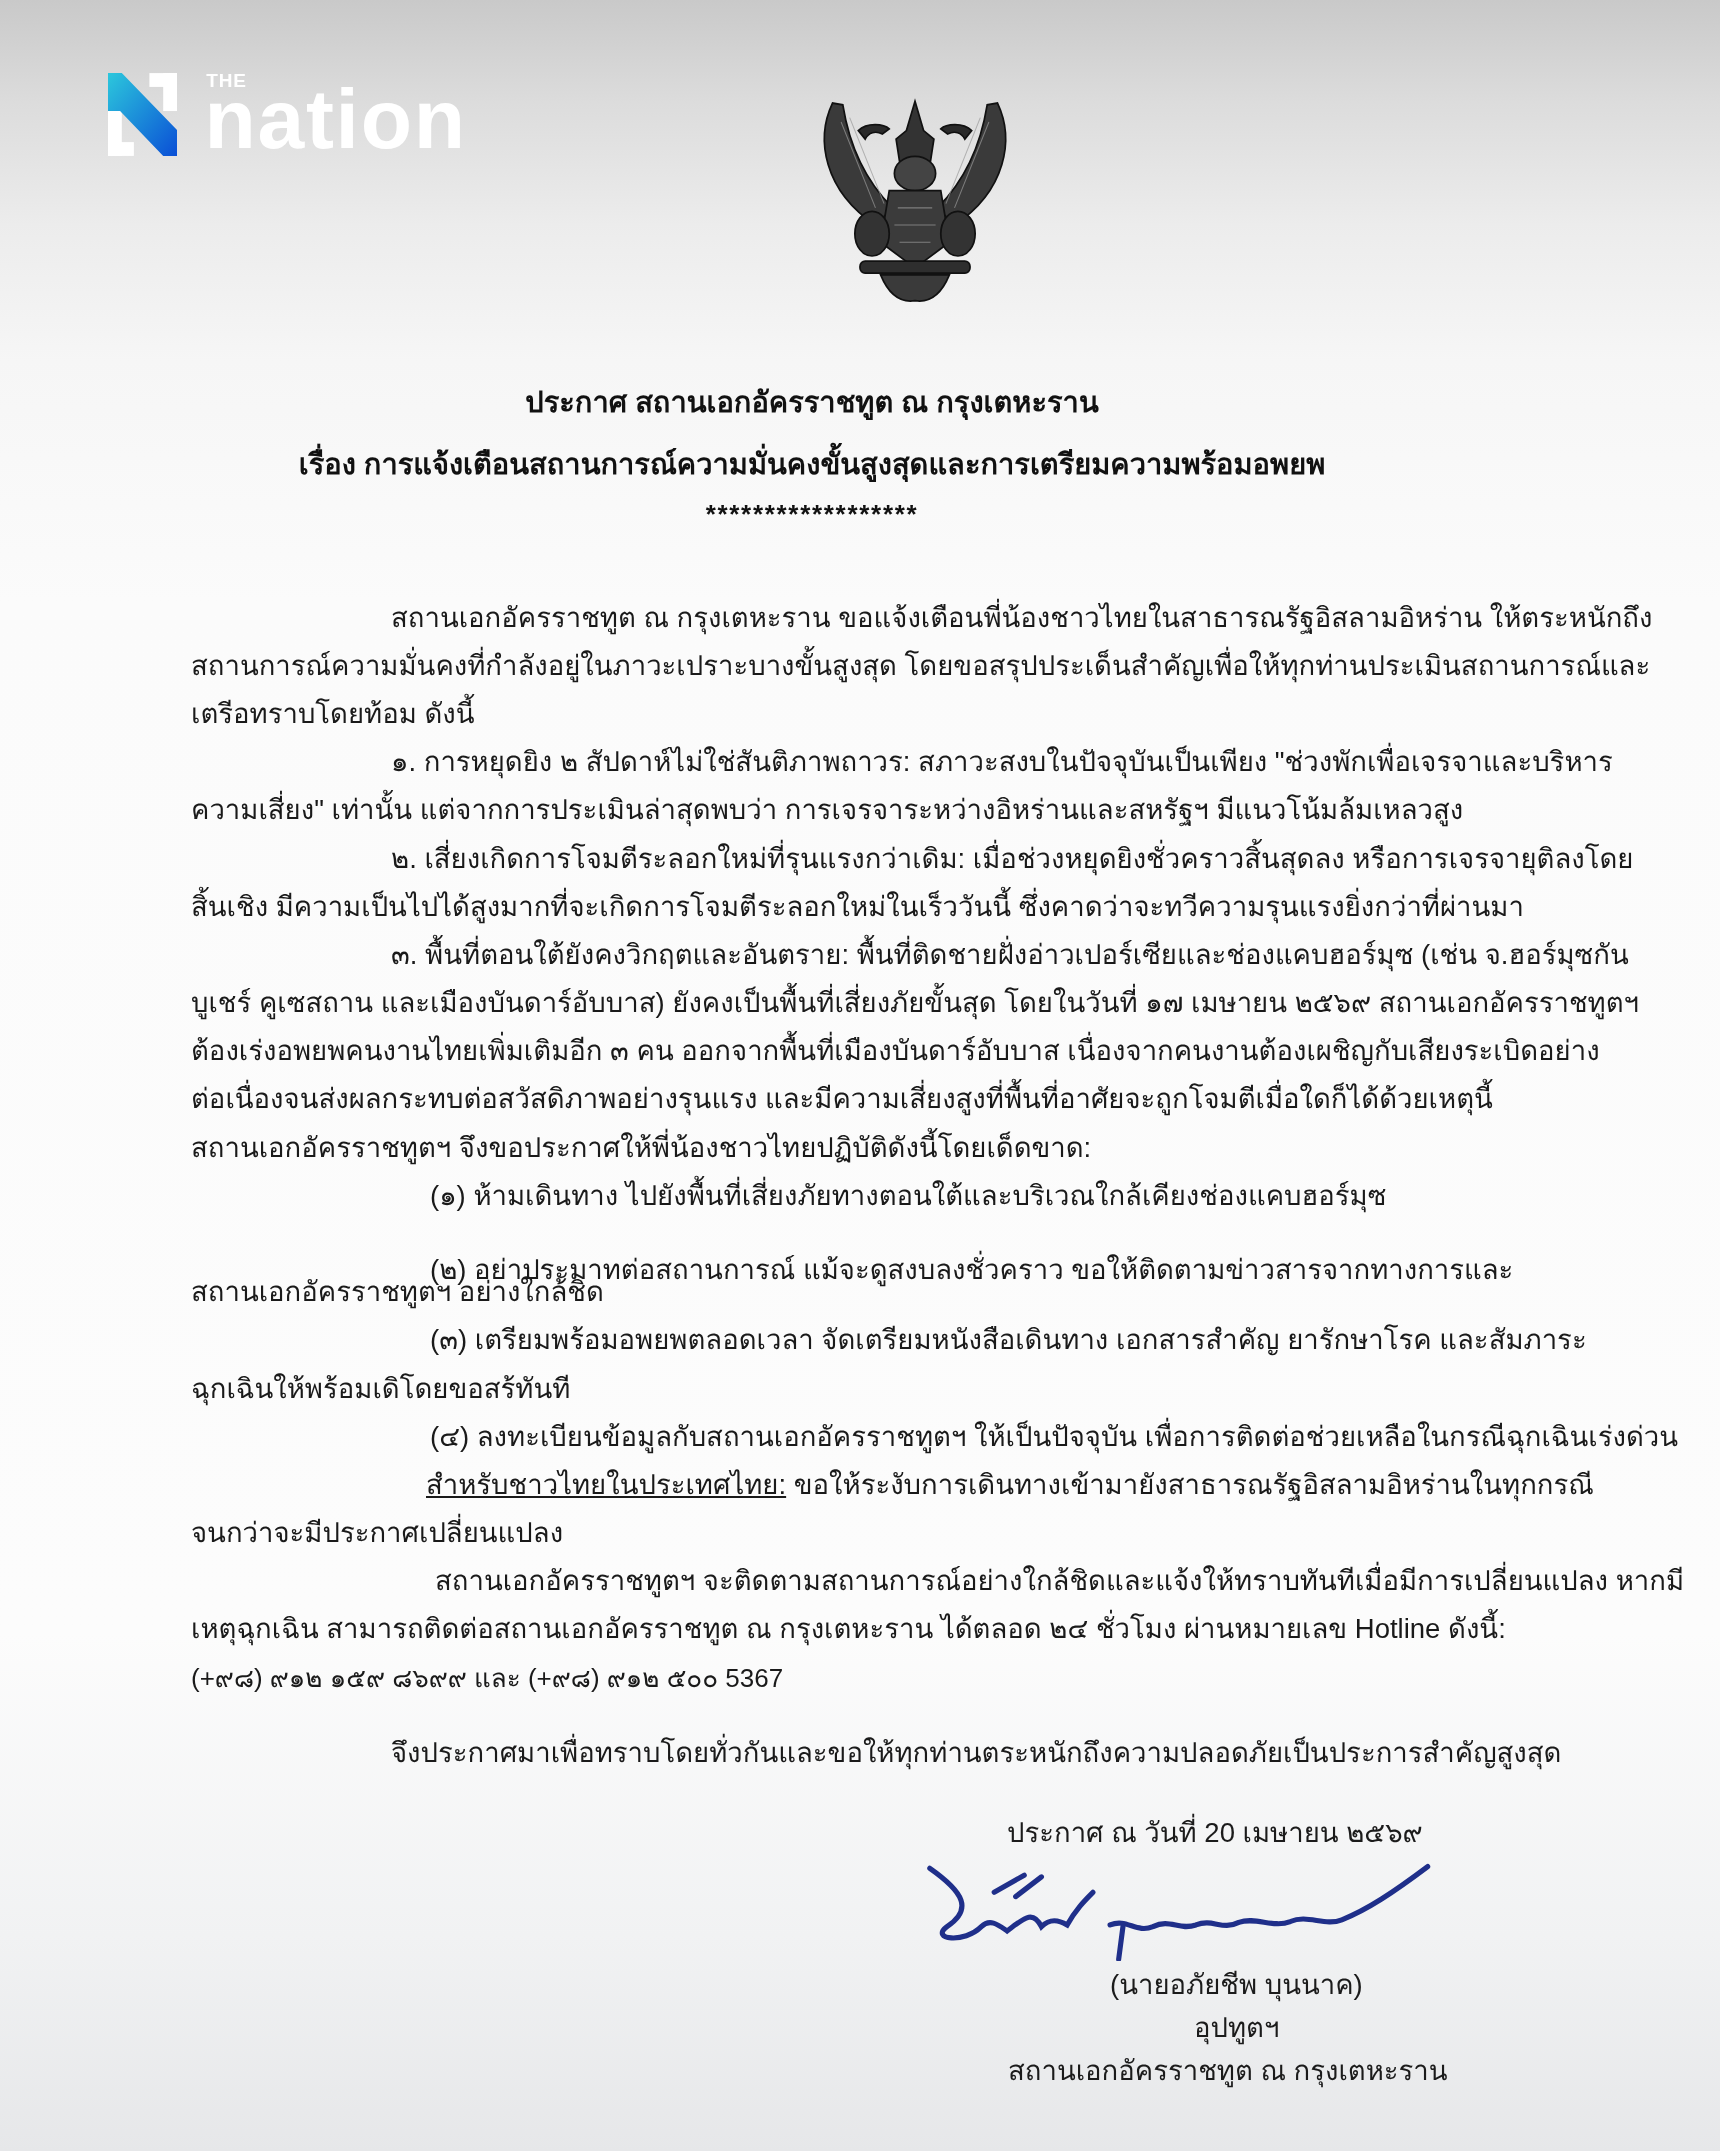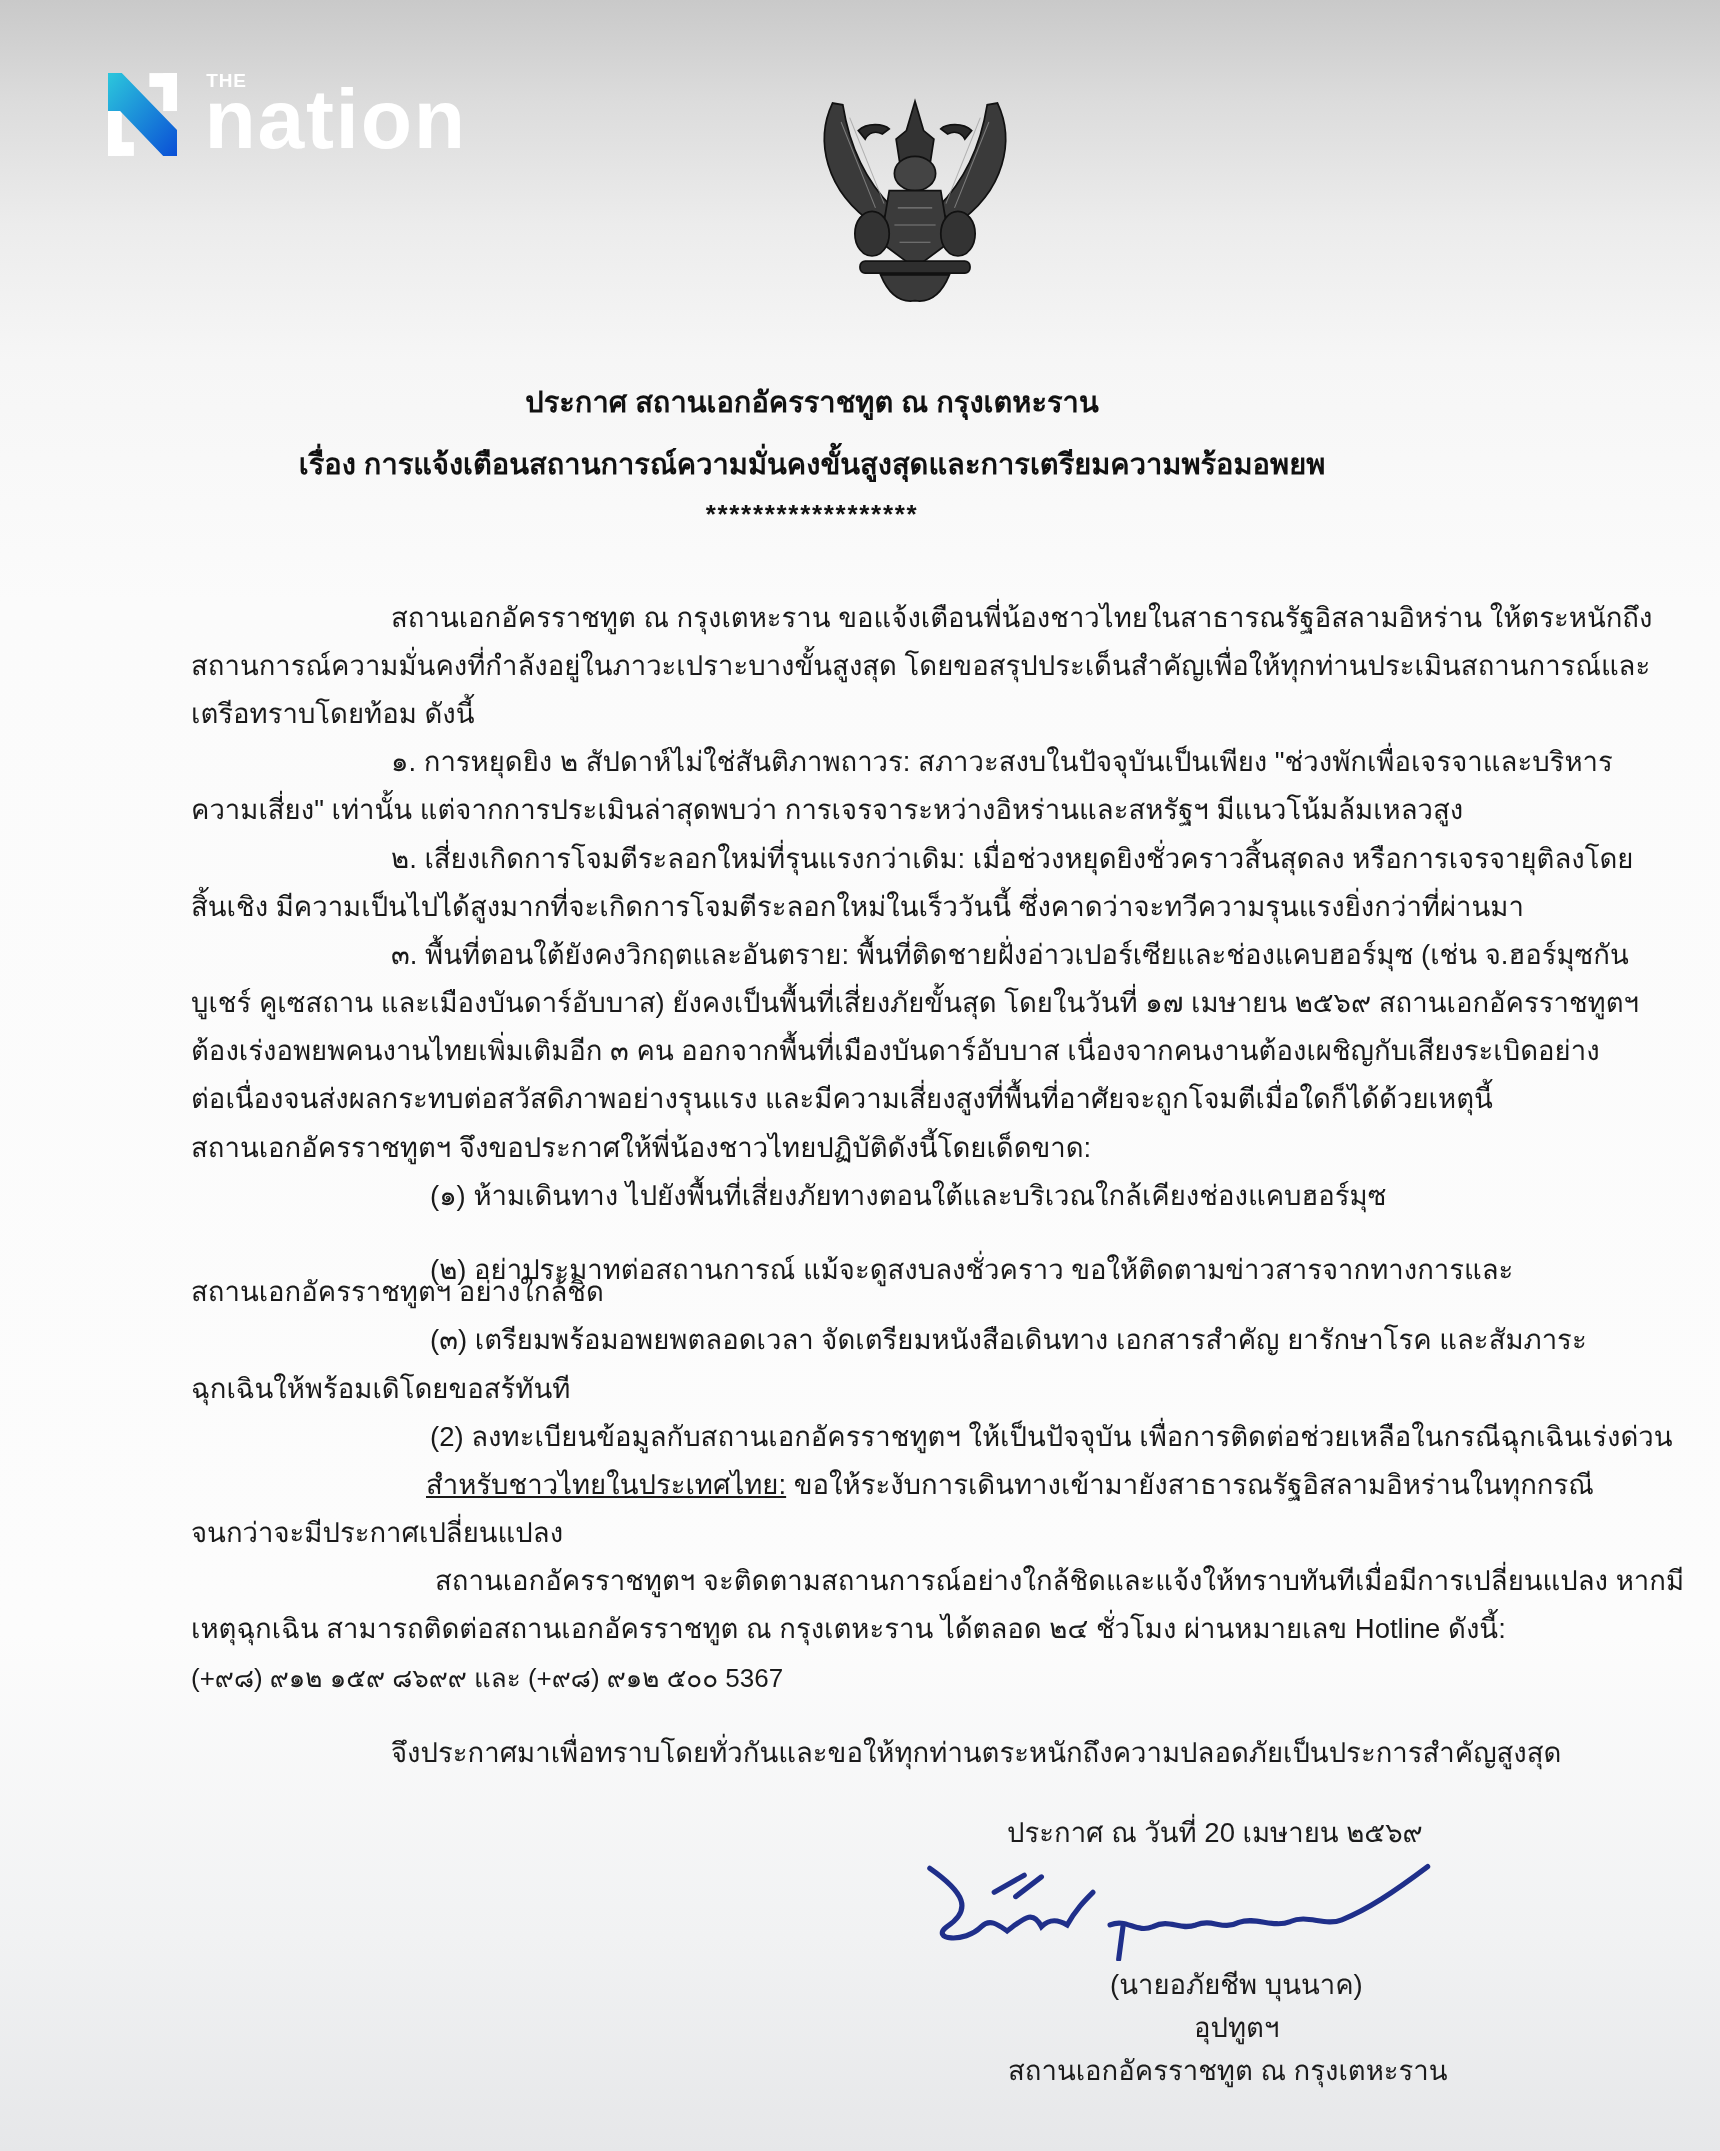--- a/index.html
+++ b/index.html
@@ -101,21 +101,21 @@
   <div class="line" style="left:191px; top:979px;">บูเชร์ คูเซสถาน และเมืองบันดาร์อับบาส) ยังคงเป็นพื้นที่เสี่ยงภัยขั้นสุด โดยในวันที่ ๑๗ เมษายน ๒๕๖๙ สถานเอกอัครราชทูตฯ</div>
   <div class="line" style="left:191px; top:1027px;">ต้องเร่งอพยพคนงานไทยเพิ่มเติมอีก ๓ คน ออกจากพื้นที่เมืองบันดาร์อับบาส เนื่องจากคนงานต้องเผชิญกับเสียงระเบิดอย่าง</div>
   <div class="line" style="left:191px; top:1075px;">ต่อเนื่องจนส่งผลกระทบต่อสวัสดิภาพอย่างรุนแรง และมีความเสี่ยงสูงที่พื้นที่อาศัยจะถูกโจมตีเมื่อใดก็ได้ด้วยเหตุนี้</div>
   <div class="line" style="left:191px; top:1124px;">สถานเอกอัครราชทูตฯ จึงขอประกาศให้พี่น้องชาวไทยปฏิบัติดังนี้โดยเด็ดขาด:</div>
 
   <div class="line" style="left:430px; top:1172px;">(๑) ห้ามเดินทาง ไปยังพื้นที่เสี่ยงภัยทางตอนใต้และบริเวณใกล้เคียงช่องแคบฮอร์มุซ</div>
   <div class="line" style="left:430px; top:1220px;margin-top:26px;">(๒) อย่าประมาทต่อสถานการณ์ แม้จะดูสงบลงชั่วคราว ขอให้ติดตามข่าวสารจากทางการและ</div>
   <div class="line" style="left:191px; top:1268px;">สถานเอกอัครราชทูตฯ อย่างใกล้ชิด</div>
   <div class="line" style="left:430px; top:1316px;">(๓) เตรียมพร้อมอพยพตลอดเวลา จัดเตรียมหนังสือเดินทาง เอกสารสำคัญ ยารักษาโรค และสัมภาระ</div>
   <div class="line" style="left:191px; top:1365px;">ฉุกเฉินให้พร้อมเดิโดยขอสร้ทันที</div>
-  <div class="line" style="left:430px; top:1413px;">(2) ลงทะเบียนข้อมูลกับสถานเอกอัครราชทูตฯ ให้เป็นปัจจุบัน เพื่อการติดต่อช่วยเหลือในกรณีฉุกเฉินเร่งด่วน</div>
+  <div class="line" style="left:430px; top:1413px;">(๔) ลงทะเบียนข้อมูลกับสถานเอกอัครราชทูตฯ ให้เป็นปัจจุบัน เพื่อการติดต่อช่วยเหลือในกรณีฉุกเฉินเร่งด่วน</div>
 
   <div class="line" style="left:426px; top:1461px;">
     <span class="u">สำหรับชาวไทยในประเทศไทย:</span><span> ขอให้ระงับการเดินทางเข้ามายังสาธารณรัฐอิสลามอิหร่านในทุกกรณี</span>
   </div>
   <div class="line" style="left:191px; top:1509px;">จนกว่าจะมีประกาศเปลี่ยนแปลง</div>
 
   <div class="line" style="left:391px; top:1557px;margin-left:44px;">สถานเอกอัครราชทูตฯ จะติดตามสถานการณ์อย่างใกล้ชิดและแจ้งให้ทราบทันทีเมื่อมีการเปลี่ยนแปลง หากมี</div>
   <div class="line" style="left:191px; top:1605px;">เหตุฉุกเฉิน สามารถติดต่อสถานเอกอัครราชทูต ณ กรุงเตหะราน ได้ตลอด ๒๔ ชั่วโมง ผ่านหมายเลข Hotline ดังนี้:</div>
   <div class="line" style="left:191px; top:1654px; font-size:26px;">(+๙๘) ๙๑๒ ๑๕๙ ๘๖๙๙ และ (+๙๘) ๙๑๒ ๕๐๐ 5367</div>
 

